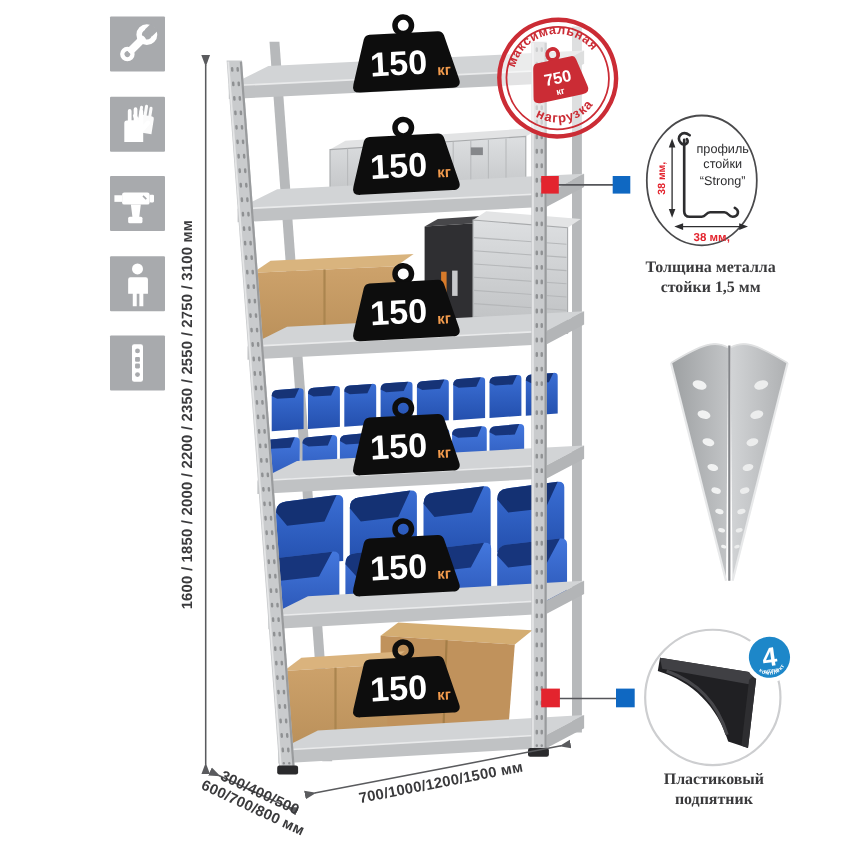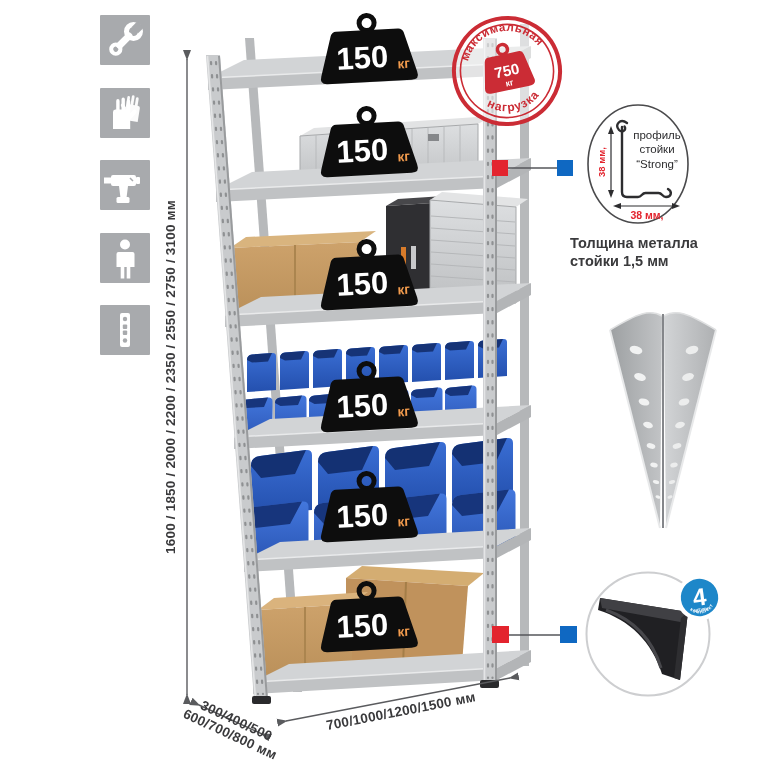--- a/index.html
+++ b/index.html
@@ -9,21 +9,21 @@
   .icon-sq{position:absolute;left:100px;width:50px;height:50px;background:#a8aaad;border-radius:1px;
            display:flex;align-items:center;justify-content:center;}
   .rot-label{position:absolute;width:0;height:0;}
   .rot-label > span{position:absolute;transform:translate(-50%,-50%) rotate(var(--rot));
            white-space:nowrap;font-weight:700;font-size:13.5px;color:#3a3a3c;letter-spacing:.2px;
            text-align:center;display:block;line-height:1.08;}
   .badge{position:absolute;width:120px;height:76px;transform:rotate(-3deg);}
   .badge text{font-family:"Liberation Sans",sans-serif;}
   .badge .num{font-size:31px;font-weight:700;fill:#ffffff;}
   .badge .unit{font-size:13.5px;font-weight:700;fill:#f29b4d;}
-  .cap{position:absolute;text-align:left;font-weight:700;font-size:14.5px;color:#3a3a3c;line-height:1.25;}
+  .cap{position:absolute;text-align:center;font-weight:700;font-size:14.5px;color:#3a3a3c;line-height:1.25;font-family:Liberation Serif, serif;}
   svg text{font-family:"Liberation Sans",sans-serif;}
 </style>
 </head>
 <body>
 
 <div id="stage">
 
   <svg class="abs" style="left:0;top:0" width="765" height="765" viewBox="0 0 765 765">
     <defs>
       <marker id="ah" viewBox="0 0 10 10" refX="1.5" refY="5" markerWidth="7.5" markerHeight="7.5" orient="auto-start-reverse">
@@ -462,20 +462,24 @@
     <circle r="18.7" fill="#1d87c9"></circle>
     <defs>
         <path id="qarc" d="M -13,9 A 15.8,15.8 0 0 0 13,9"></path>
       </defs>
     <text x="0" y="8" text-anchor="middle" font-size="24" font-weight="700" fill="#fff">4</text>
     <text x="0" y="13.5" text-anchor="middle" font-size="4.6" font-weight="700" fill="#fff">штуки</text>
     <text font-size="5" font-weight="700" fill="#fff" letter-spacing="0.5">
       <textPath href="#qarc" startOffset="50%" text-anchor="middle">в комплекте</textPath>
     </text>
   </svg>
+  <div class="cap" style="left:576px;top:700px;width:146px">
+    <div>Пластиковый</div>
+    <div>подпятник</div>
+  </div>
 
   <div class="rot-label" style="left:171px;top:377px;--rot:-90deg">
     <span>1600 / 1850 / 2000 / 2200 / 2350 / 2550 / 2750 / 3100 мм</span>
   </div>
   <div class="rot-label" style="left:233px;top:728px;--rot:25deg">
     <span>
         <span style="display:block">300/400/500</span>
         <span style="display:block">600/700/800 мм</span>
       </span>
   </div>

